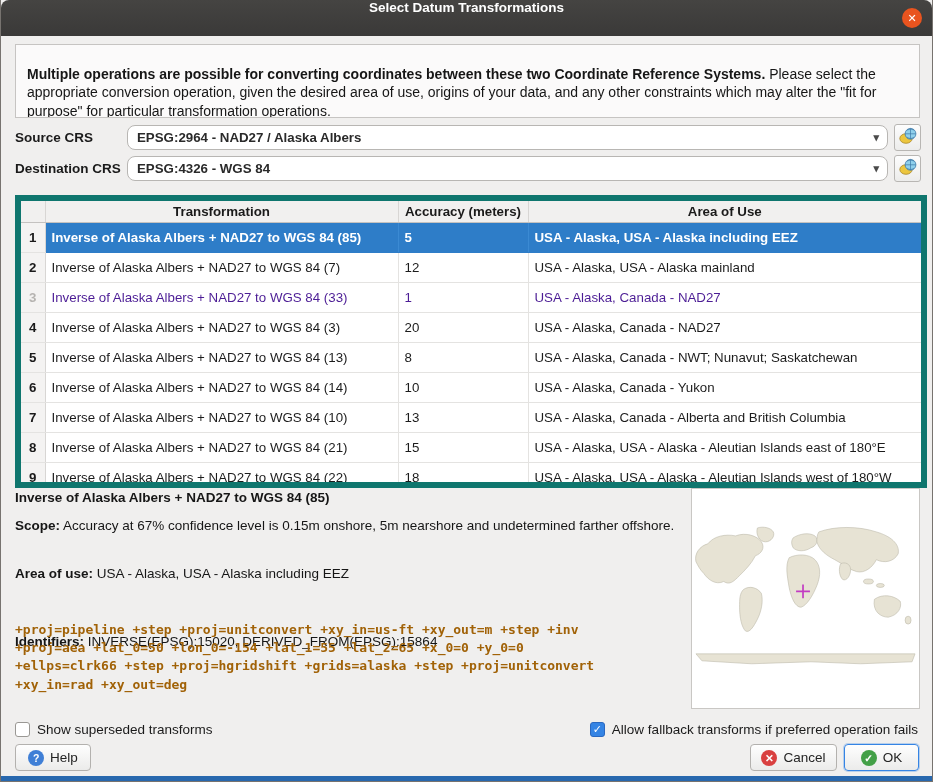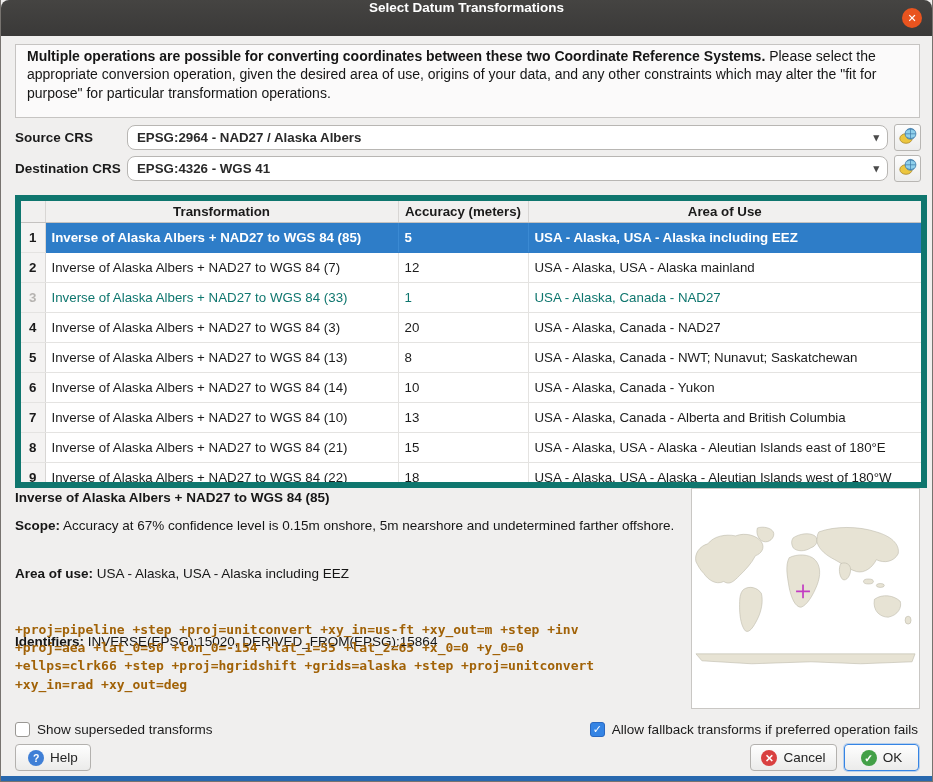--- a/index.html
+++ b/index.html
@@ -13,21 +13,21 @@
               background:linear-gradient(#454442,#3a3938);
               border-radius:8px 8px 0 0;
               display:flex; align-items:flex-start; justify-content:center; }
   .titlebar .title { color:#ffffff; font-weight:bold; font-size:13.5px; }
   .close-btn { position:absolute; right:10px; top:8px; width:20px; height:20px;
                border-radius:50%; background:#e9541f; color:#fff; font-size:11px;
                display:flex; align-items:center; justify-content:center; cursor:pointer; }
 
   
   .desc-box { position:absolute; left:14px; top:44px; width:905px; height:74px;
-              background:#fbfafa; border:1px solid #c6c4c2; padding:2px 11px;
+              background:#fbfafa; border:1px solid #c6c4c2; padding:20px 11px;
               font-size:14px; line-height:1.32; color:#161616; overflow:hidden; }
   .desc-box b { font-weight:bold; }
 
   
   .crs-row { position:absolute; left:0; width:100%; height:26px;font-weight:bold; }
   .crs-label { position:absolute; left:14px; top:0; line-height:26px;
                font-size:13.5px; color:#1a1a1a; }
   .combo { position:absolute; left:126px; top:0; width:761px; height:25px;
            background:#ffffff; border:1px solid #b8b6b3; border-radius:8px; }
   .combo .combo-text { position:absolute; left:9px; top:0; line-height:23px;
@@ -47,21 +47,21 @@
        height:21px; font-weight:bold; font-size:13.3px; color:#1a1a1a; text-align:center; }
   th:last-child { border-right:none; }
   td { height:30px; padding:0 6px; font-size:13.3px; color:#1c1c1c;
        border-bottom:1px solid #e4e3e1; border-right:1px solid #e4e3e1;
        white-space:nowrap; overflow:hidden; }
   td:last-child { border-right:none; }
   td.num { background:#f4f3f2; font-weight:bold; text-align:center; padding:0 2px;
            border-right:1px solid #d8d6d4; color:#1a1a1a; }
   tr.selected td:not(.num) { background:#2e7dc8; color:#ffffff; font-weight:bold;
                              border-bottom-color:#2e7dc8; border-right-color:#3b8ad3; }
-  tr.disabled td:not(.num) { color:#0f766e; }
+  tr.disabled td:not(.num) { color:#4c1d95; }
   tr.disabled td.num { color:#b6b4b1; }
 
   
   .details-text { position:absolute; left:14px; font-size:13.5px; color:#161616; width:668px; line-height:1.35; }
   .details-title { top:489px; font-weight:bold; }
   .details-scope { top:517px; }
   .details-area  { top:565px; }
   .details-ident { top:594px;margin-top:39px; }
   .details-proj  { top:621px; font-family:"DejaVu Sans Mono", monospace;
                    font-size:13px; line-height:1.4; color:#a16207; white-space:pre-wrap;font-weight:bold; }
@@ -128,21 +128,21 @@
           <circle cx="11.5" cy="6.8" r="5.4" fill="#8fd0ec" stroke="#3c78a8" stroke-width="0.8"></circle>
           <path d="M6.2 6.8 H16.8 M11.5 1.5 V12.1 M8 3 a7 7 0 0 1 7 0 M8 10.6 a7 7 0 0 0 7 0" stroke="#3c78a8" fill="none" stroke-width="0.7"></path>
         </svg>
       </span>
     </div>
   </div>
 
   <div class="crs-row" style="top:156px;text-align:center;">
     <span class="crs-label">Destination CRS</span>
     <div class="combo">
-      <span class="combo-text">EPSG:4326 - WGS 41</span>
+      <span class="combo-text">EPSG:4326 - WGS 84</span>
       <span class="combo-arrow">▾</span>
     </div>
     <div class="crs-picker">
       <span>
         <svg width="18" height="18" viewBox="0 0 18 18">
           <ellipse cx="7" cy="11.5" rx="6.2" ry="4.8" fill="#ecc63e" stroke="#a8862a" stroke-width="0.8"></ellipse>
           <circle cx="11.5" cy="6.8" r="5.4" fill="#8fd0ec" stroke="#3c78a8" stroke-width="0.8"></circle>
           <path d="M6.2 6.8 H16.8 M11.5 1.5 V12.1 M8 3 a7 7 0 0 1 7 0 M8 10.6 a7 7 0 0 0 7 0" stroke="#3c78a8" fill="none" stroke-width="0.7"></path>
         </svg>
       </span>

